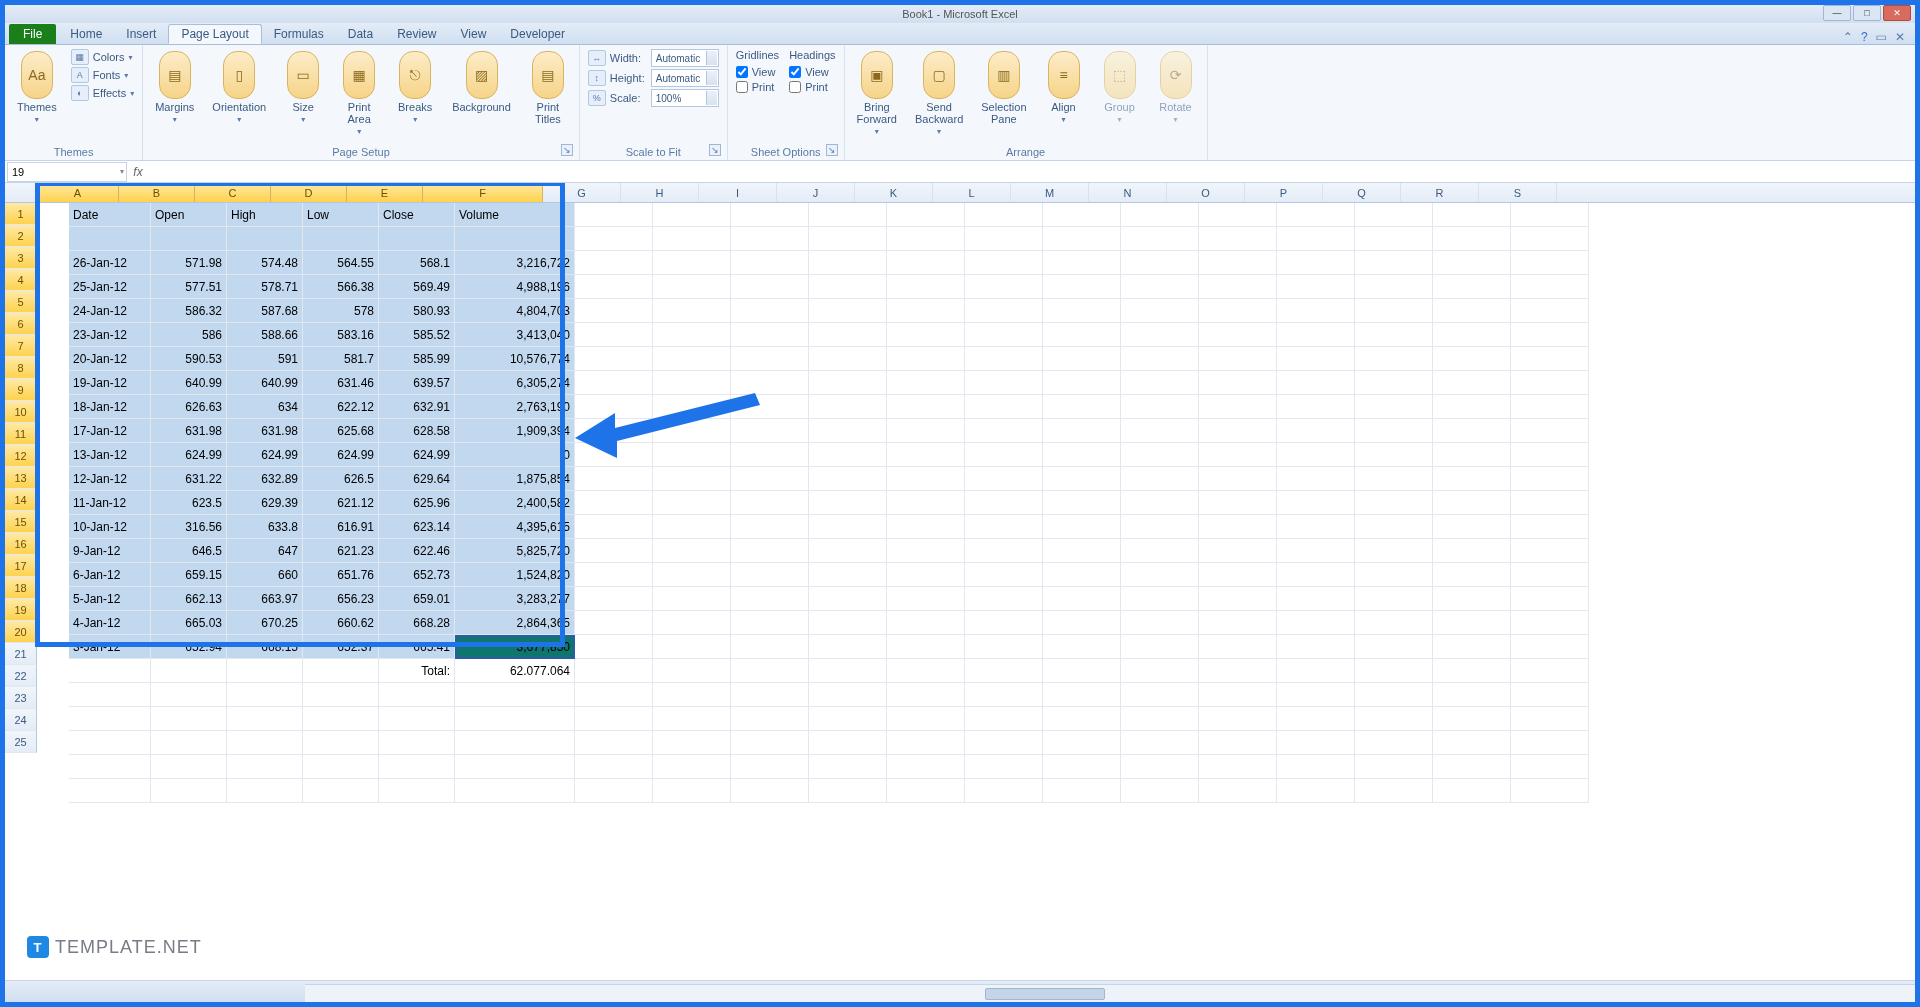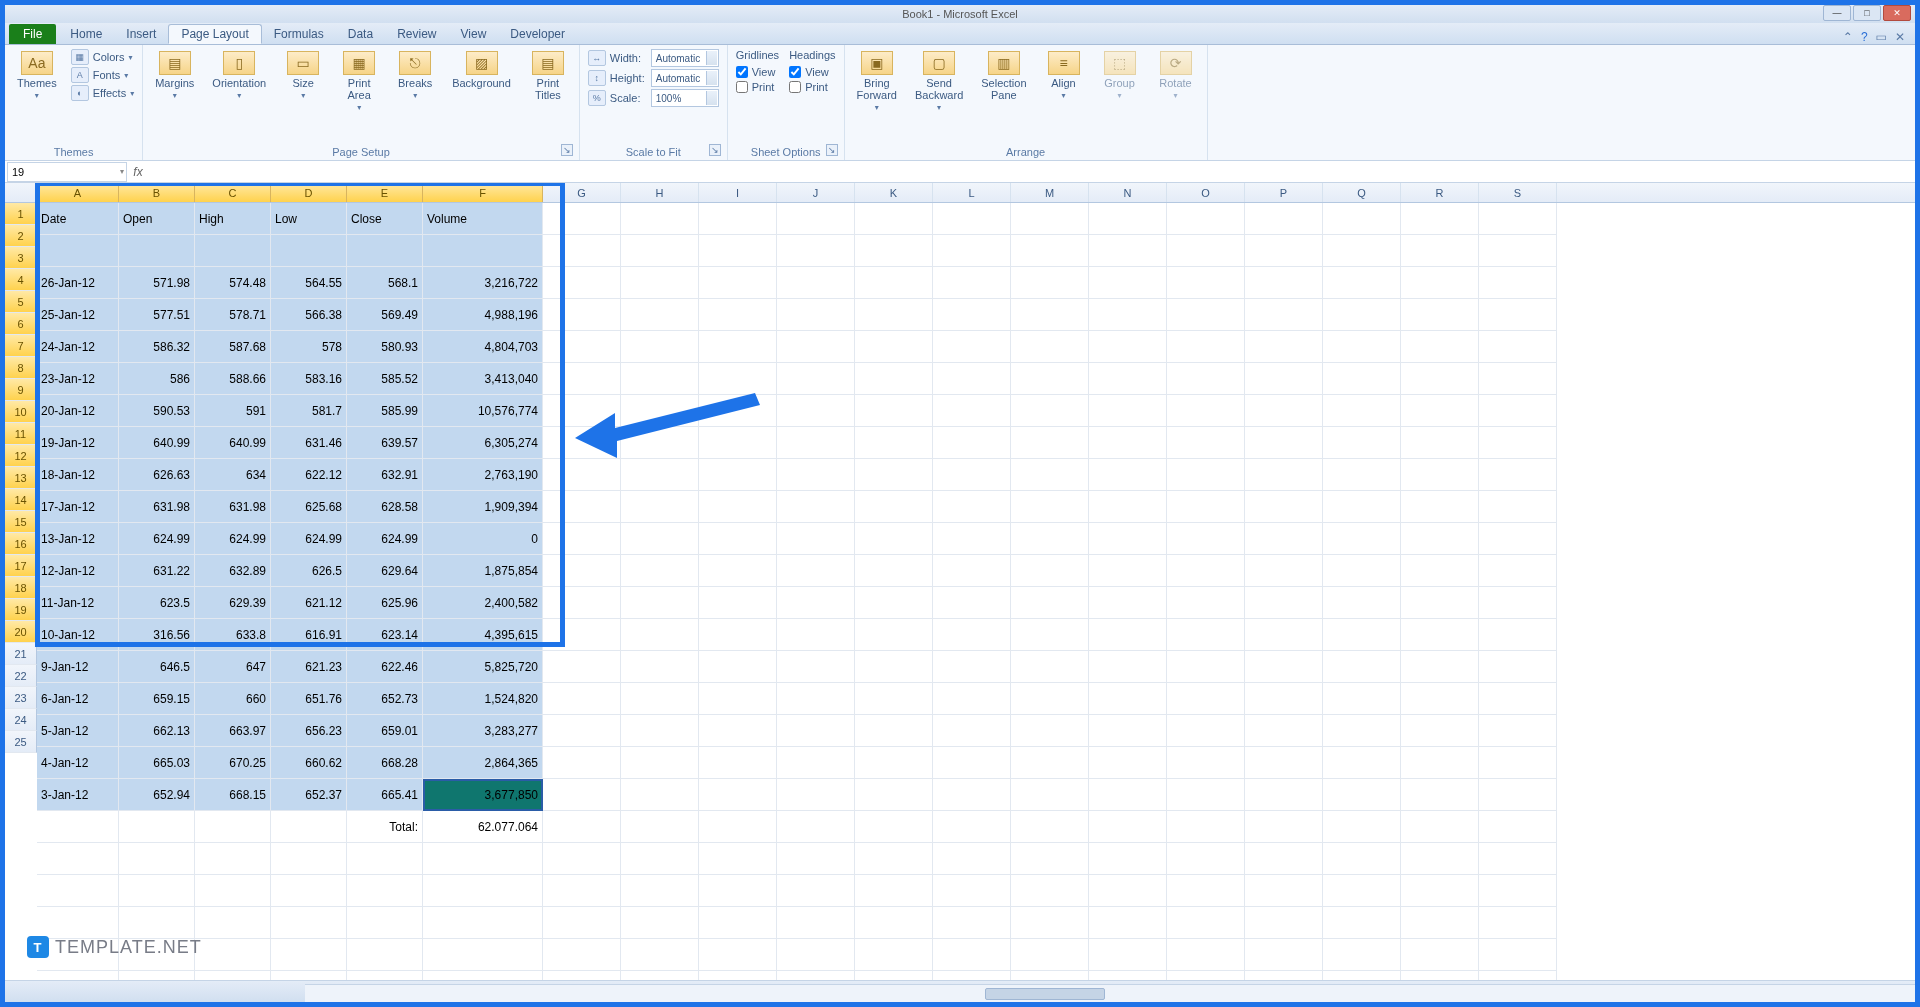--- a/index.html
+++ b/index.html
@@ -21,21 +21,21 @@
 .tabsrow .spacer{flex:1;}
 .helpicons{display:flex;gap:8px;padding-right:10px;align-items:center;color:#5a7aa5;font-size:12px;}
 
 
 .ribbon { height:116px; background:#f4f8fd; display:flex; border-bottom:1px solid #c5d4e6; }
 .group { border-right:1px solid #d6e2ef; padding:4px 8px 2px 8px; display:flex; flex-direction:column; justify-content:space-between; }
 .group .body { display:flex; gap:10px; align-items:flex-start; flex:1;}
 .group .label { text-align:center; font-size:11px; color:#5a7aa5; padding-top:2px; position:relative;}
 .group .label .launcher{position:absolute;right:-2px;bottom:2px;font-size:9px;border:1px solid #9fb6d4;width:12px;height:12px;display:flex;align-items:center;justify-content:center;color:#5a7aa5;background:#eaf1fa;}
 .bigbtn { display:flex; flex-direction:column; align-items:center; gap:2px; font-size:11px; color:#3b5a82; padding:2px 4px; cursor:pointer; min-width:46px; text-align:center;}
-.bigbtn .ico { width:32px; height:24px; background:linear-gradient(#fdecc8,#f6d488); border:1px solid #d8b45e; border-radius:0; display:flex;align-items:center;justify-content:center;font-size:14px;color:#8a6a20;}
+.bigbtn .ico { width:32px; height:48px; background:linear-gradient(#fdecc8,#f6d488); border:1px solid #d8b45e; border-radius:14px; display:flex;align-items:center;justify-content:center;font-size:14px;color:#8a6a20;}
 .smallrow{display:flex;flex-direction:column;gap:2px;font-size:11px;color:#3b5a82;}
 .smallrow .r{display:flex;align-items:center;gap:4px;cursor:pointer;}
 .smico{width:18px;height:16px;background:#e6eefb;border:1px solid #b3c7e0;border-radius:2px;display:inline-flex;align-items:center;justify-content:center;font-size:9px;color:#5a7aa5;}
 .dd{font-size:8px;color:#5a7aa5;}
 
 .scalegrid{display:grid;grid-template-columns:auto auto;gap:2px 6px;font-size:11px;color:#3b5a82;align-items:center;}
 .scalegrid .lbl{display:flex;align-items:center;gap:4px;}
 .spin{border:1px solid #b3c7e0;background:#fff;padding:1px 14px 1px 4px;position:relative;height:18px;font-size:10px;display:flex;align-items:center;min-width:68px;}
 .spin::after{content:'';position:absolute;right:1px;top:1px;bottom:1px;width:10px;background:linear-gradient(#eaf1fa,#d6e2ef);border-left:1px solid #b3c7e0;}
 
@@ -57,21 +57,21 @@
 .corner{width:32px;border-right:1px solid #b3c7e0;background:linear-gradient(#f1f5fb,#e4ecf7);}
 .ch{border-right:1px solid #d6e2ef;text-align:center;font-size:11px;color:#3b5a82;display:flex;align-items:center;justify-content:center;}
 .ch.sel{background:linear-gradient(#ffe9a6,#ffd24d);color:#6a5200;border-right-color:#d8b45e;}
 
 .rows{display:flex;}
 .rownums{display:flex;flex-direction:column;width:32px;}
 .rn{height:22px;border-right:1px solid #b3c7e0;border-bottom:1px solid #e2e8f0;background:linear-gradient(#f1f5fb,#e4ecf7);font-size:11px;color:#3b5a82;display:flex;align-items:center;justify-content:center;}
 .rn.sel{background:linear-gradient(#ffe9a6,#ffd24d);color:#6a5200;}
 
 .cells{position:relative;flex:1;}
-.cellrow{display:flex;height:32px;}
+.cellrow{display:flex;height:24px;margin-left:32px;}
 .cell{border-right:1px solid #e2e8f0;border-bottom:1px solid #e2e8f0;padding:0 4px;font-size:12px;display:flex;align-items:center;}
 .cell.num{justify-content:flex-end;font-variant-numeric:tabular-nums;}
 .cell.hl{background:#c2d8ef;}
 .cell.active{background:#0f766e;outline:2px solid #2a5ca7;outline-offset:-2px;}
 
 
 .cA{width:82px;} .cB{width:76px;} .cC{width:76px;} .cD{width:76px;} .cE{width:76px;} .cF{width:120px;}
 .cO{width:78px;}
 
 

